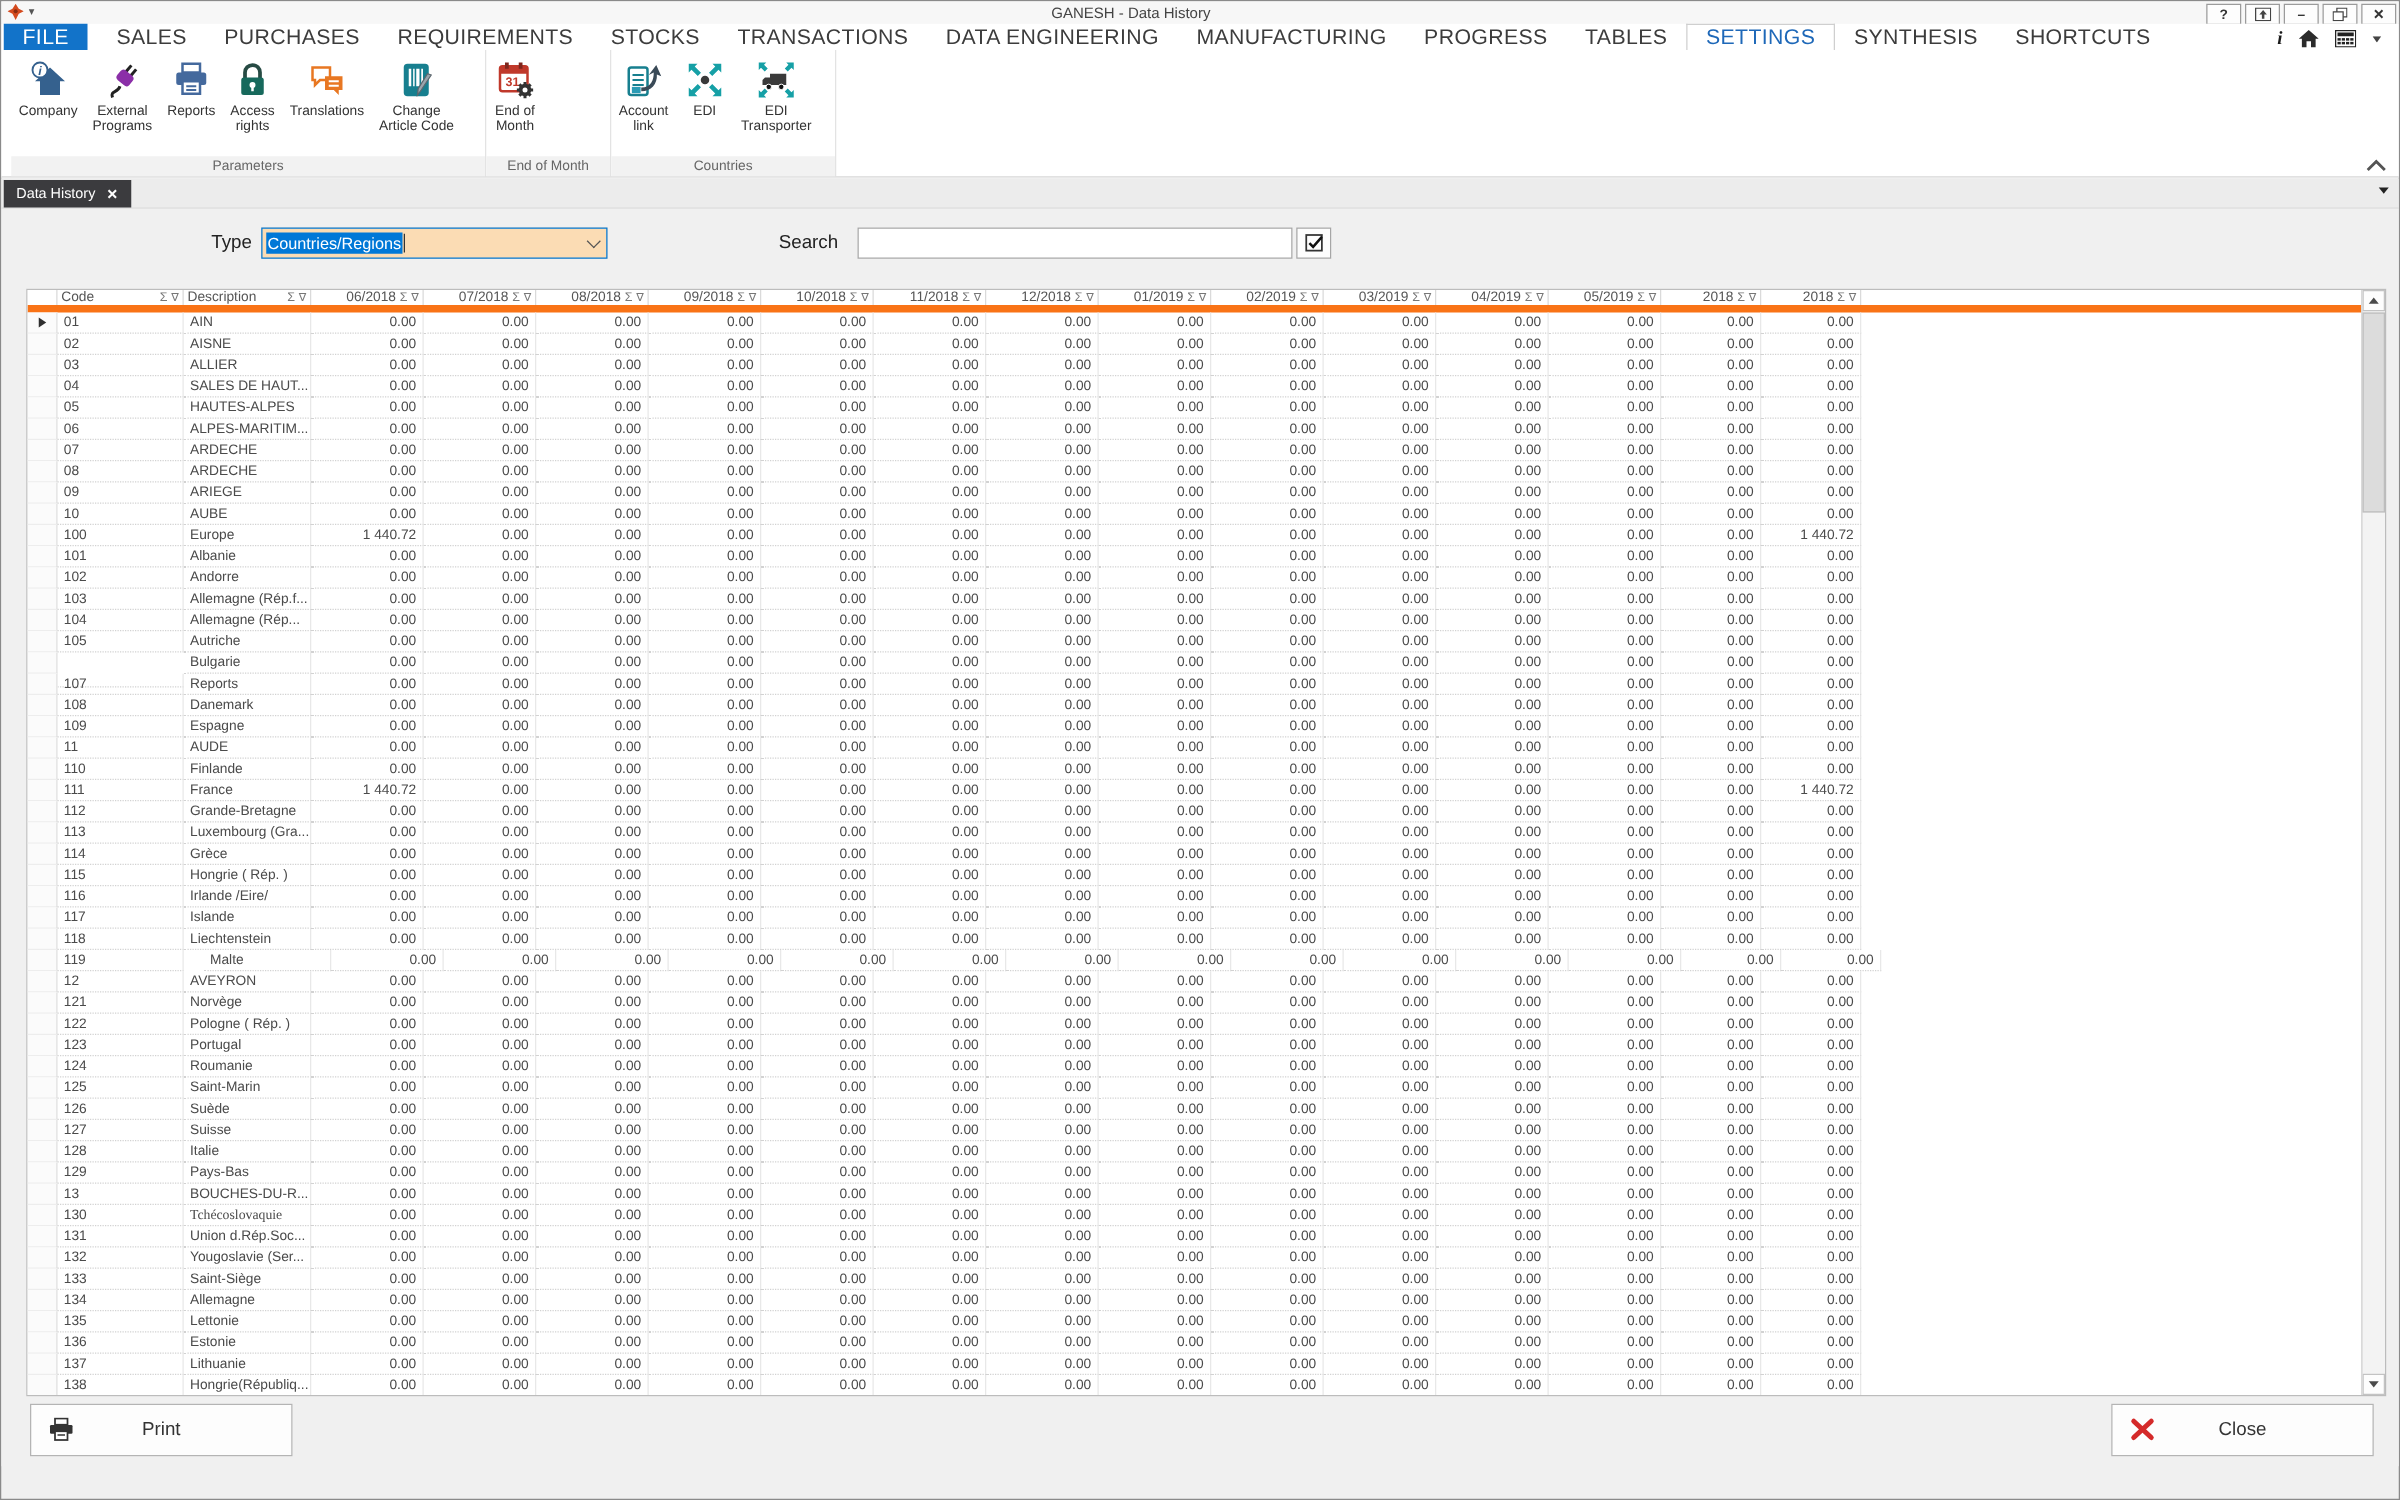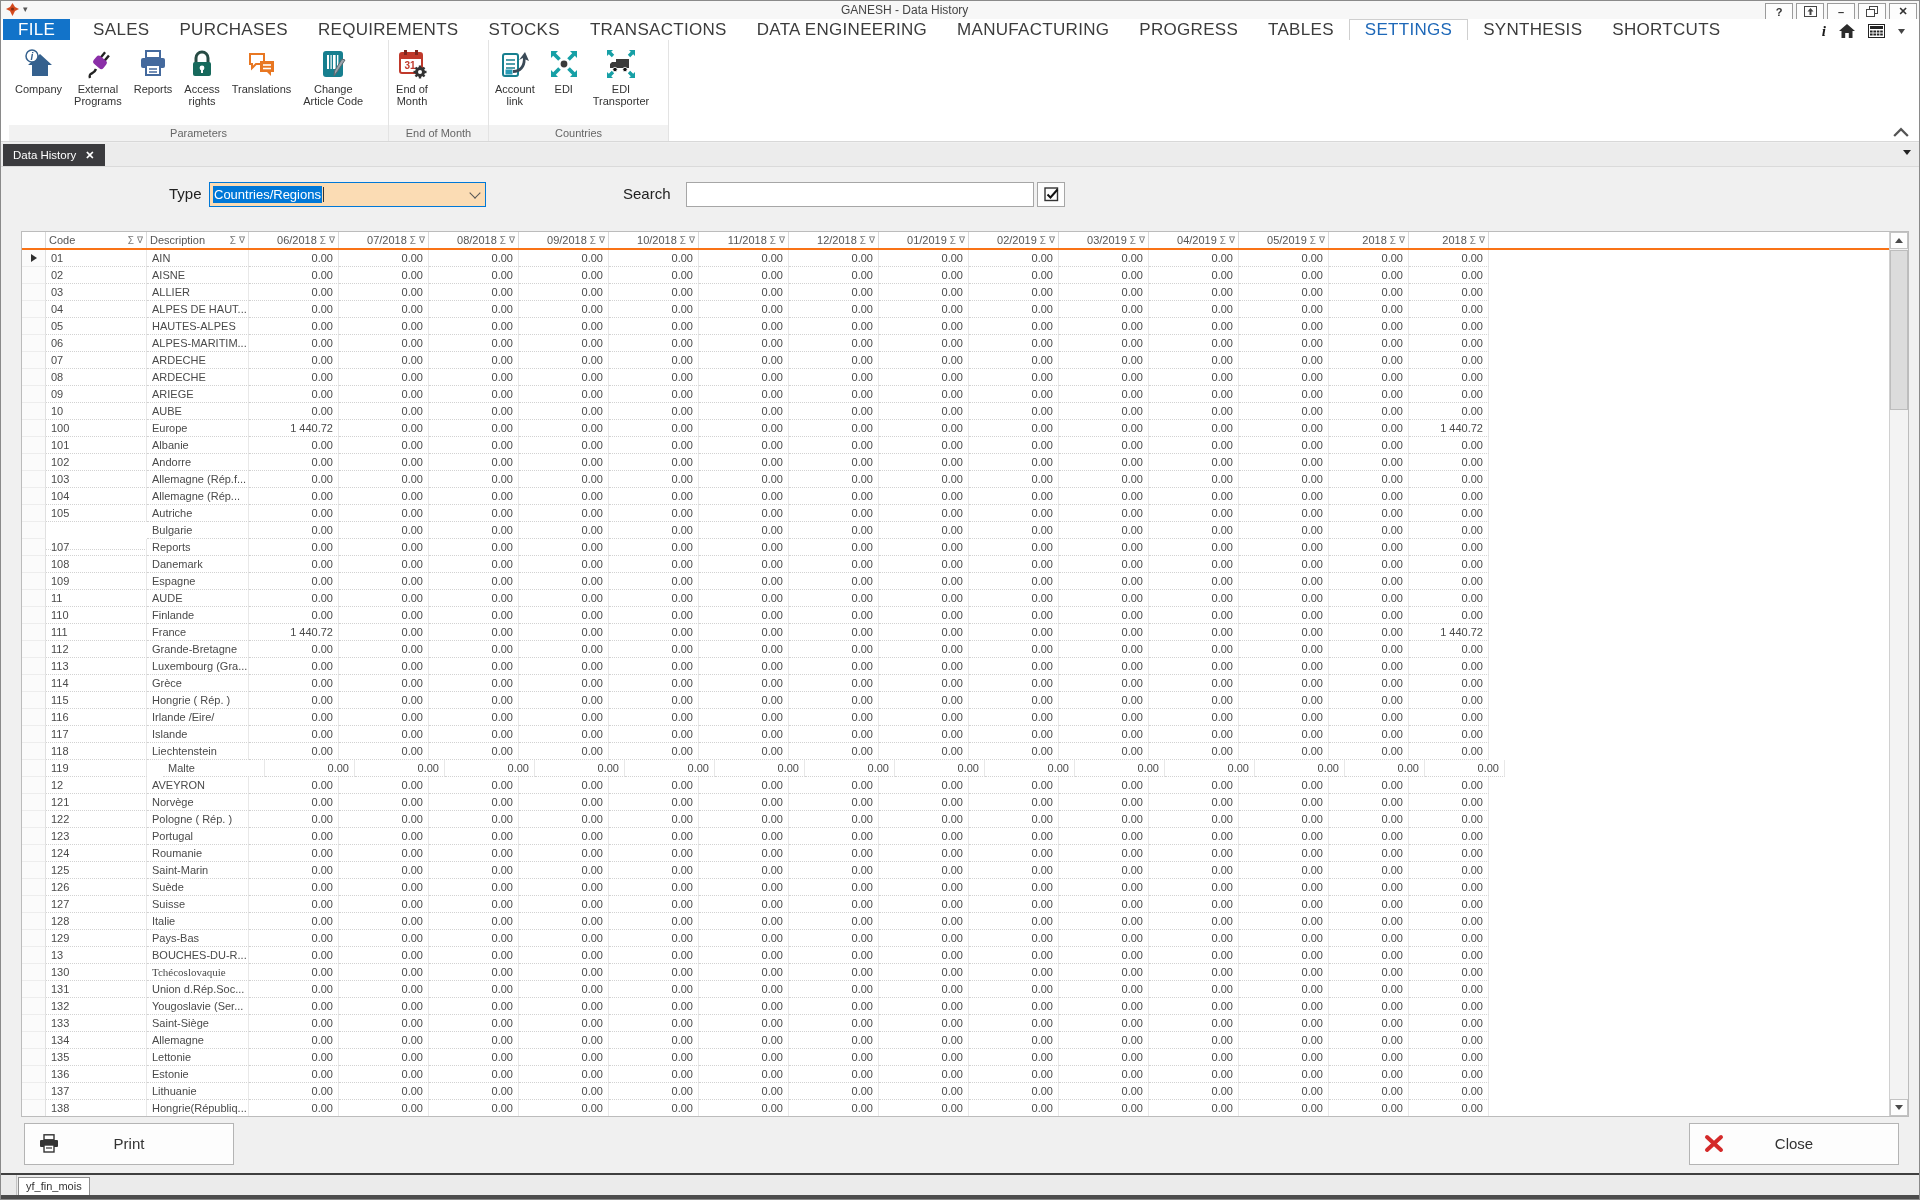--- a/index.html
+++ b/index.html
@@ -41,21 +41,21 @@
   #search-label{left:622px;top:18px;}
   #type-combo{position:absolute;left:208px;top:15px;width:277px;height:25px;border:1px solid #0078d7;background:#fbdcb4;display:flex;align-items:center;padding-left:3px;}
   #type-combo .sel{background:#0078d7;color:#fff;font-size:13px;padding:1px 1px;}
   #type-combo .caret{width:1px;height:15px;background:#333;margin-left:1px;}
   #combo-arrow{position:absolute;right:6px;top:8px;width:8px;height:8px;border-right:1.5px solid #555;border-bottom:1.5px solid #555;transform:rotate(45deg);margin-top:-2px;}
   #search-input{position:absolute;left:685px;top:15px;width:348px;height:25px;border:1px solid #a6a6a6;background:#fff;font-size:13px;padding:0 4px;outline:none;}
   #search-btn{position:absolute;left:1036px;top:15px;width:28px;height:25px;border:1px solid #a6a6a6;background:#fdfdfd;display:flex;align-items:center;justify-content:center;padding:0;}
   
   #grid{position:absolute;left:20px;top:64px;width:1888px;height:886px;background:#fff;border:1px solid #bcbcbc;overflow:hidden;}
   #gridinner{position:absolute;left:0;top:0;right:19px;bottom:0;overflow:hidden;}
-  .hrow{display:flex;height:18px;border-bottom:2px solid #f97316;background:#fff;}
+  .hrow{display:flex;height:18px;border-bottom:6px solid #f97316;background:#fff;}
   .hcell{display:flex;align-items:center;border-right:1px solid #dadada;font-size:11px;color:#555;padding:0 3px;gap:3px;}
   .hcell .lbl{overflow:hidden;white-space:nowrap;}
   .hcell.num{justify-content:flex-end;}
   .hcell .sig{font-size:10px;color:#777;}
   .hcell .fil{font-size:9px;color:#777;}
   .drow{display:flex;height:17px;}
   .dcell{font-size:11px;color:#4a4a4a;line-height:16px;border-right:1px solid #e8e8e8;border-bottom:1px dotted #d2d2d2;padding:0 5px;white-space:nowrap;overflow:hidden;}
   .dcell.num{text-align:right;}
   .mkcell{background:#fbfbfb;border-right:1px solid #e0e0e0;border-bottom:1px solid #ededed;display:flex;align-items:center;justify-content:center;}
   .tri{width:0;height:0;border-left:6px solid #2f2f2f;border-top:4px solid transparent;border-bottom:4px solid transparent;}
@@ -484,21 +484,21 @@
             <div class="dcell num" style="width: 90px;">0.00</div>
             <div class="dcell num" style="width: 90px;">0.00</div>
             <div class="dcell num" style="width: 90px;">0.00</div>
             <div class="dcell num" style="width: 90px;">0.00</div>
             <div class="dcell num" style="width: 80px;">0.00</div>
             <div class="dcell num" style="width: 80px;">0.00</div>
           </div>
           <div class="drow">
             <div class="mkcell" style="width: 24px;"></div>
             <div class="dcell" style="width: 101px;">04</div>
-            <div class="dcell" style="width: 102px;">ALPES DE HAUT...</div>
+            <div class="dcell" style="width: 102px;">SALES DE HAUT...</div>
             <div class="dcell num" style="width: 90px;">0.00</div>
             <div class="dcell num" style="width: 90px;">0.00</div>
             <div class="dcell num" style="width: 90px;">0.00</div>
             <div class="dcell num" style="width: 90px;">0.00</div>
             <div class="dcell num" style="width: 90px;">0.00</div>
             <div class="dcell num" style="width: 90px;">0.00</div>
             <div class="dcell num" style="width: 90px;">0.00</div>
             <div class="dcell num" style="width: 90px;">0.00</div>
             <div class="dcell num" style="width: 90px;">0.00</div>
             <div class="dcell num" style="width: 90px;">0.00</div>
@@ -1422,19 +1422,14 @@
       <span class="blabel">Print</span>
     </div>
     <div class="bigbtn" id="close-btn">
       <svg class="bicon" width="20" height="19" viewBox="0 0 20 19">
         <path d="M3 3 L17 16 M17 3 L3 16" stroke="#d42a2a" stroke-width="4" stroke-linecap="round"></path>
       </svg>
       <span class="blabel">Close</span>
     </div>
   </div>
 
-  <div id="statusbar">
-    <div id="status-seg"></div>
-    <div id="status-tab">yf_fin_mois</div>
-    <div id="bottom-edge"></div>
-  </div>
 
 </div>
 
 </body></html>

